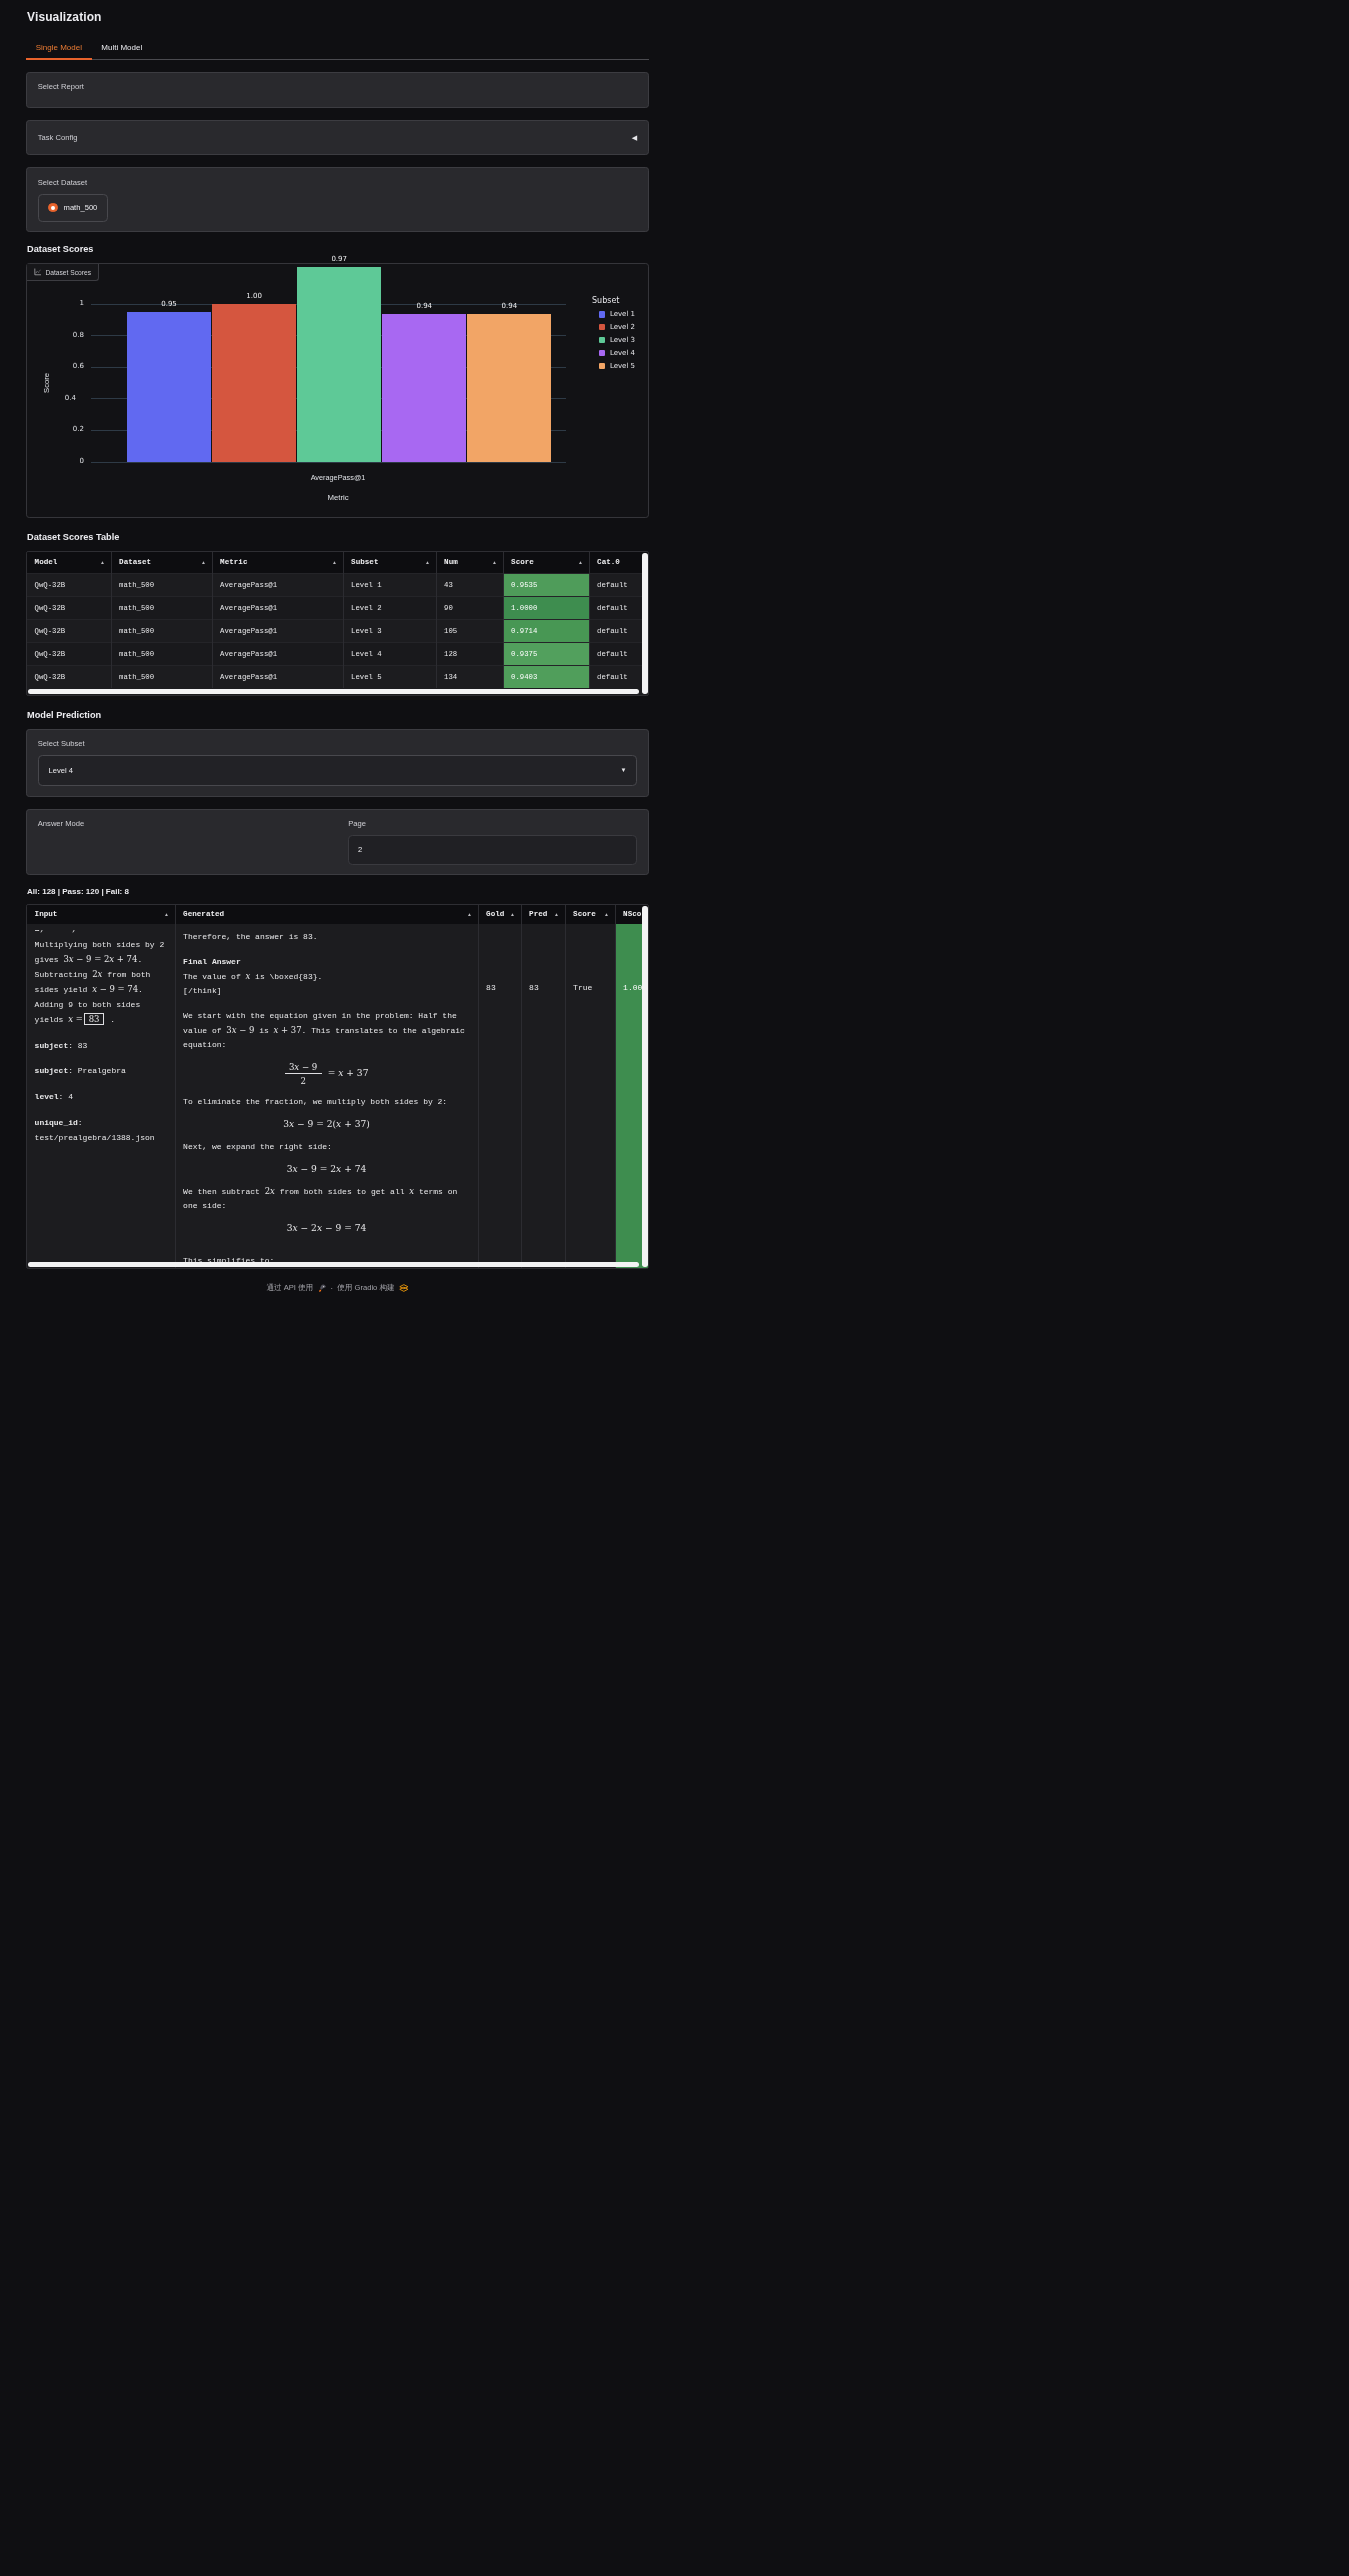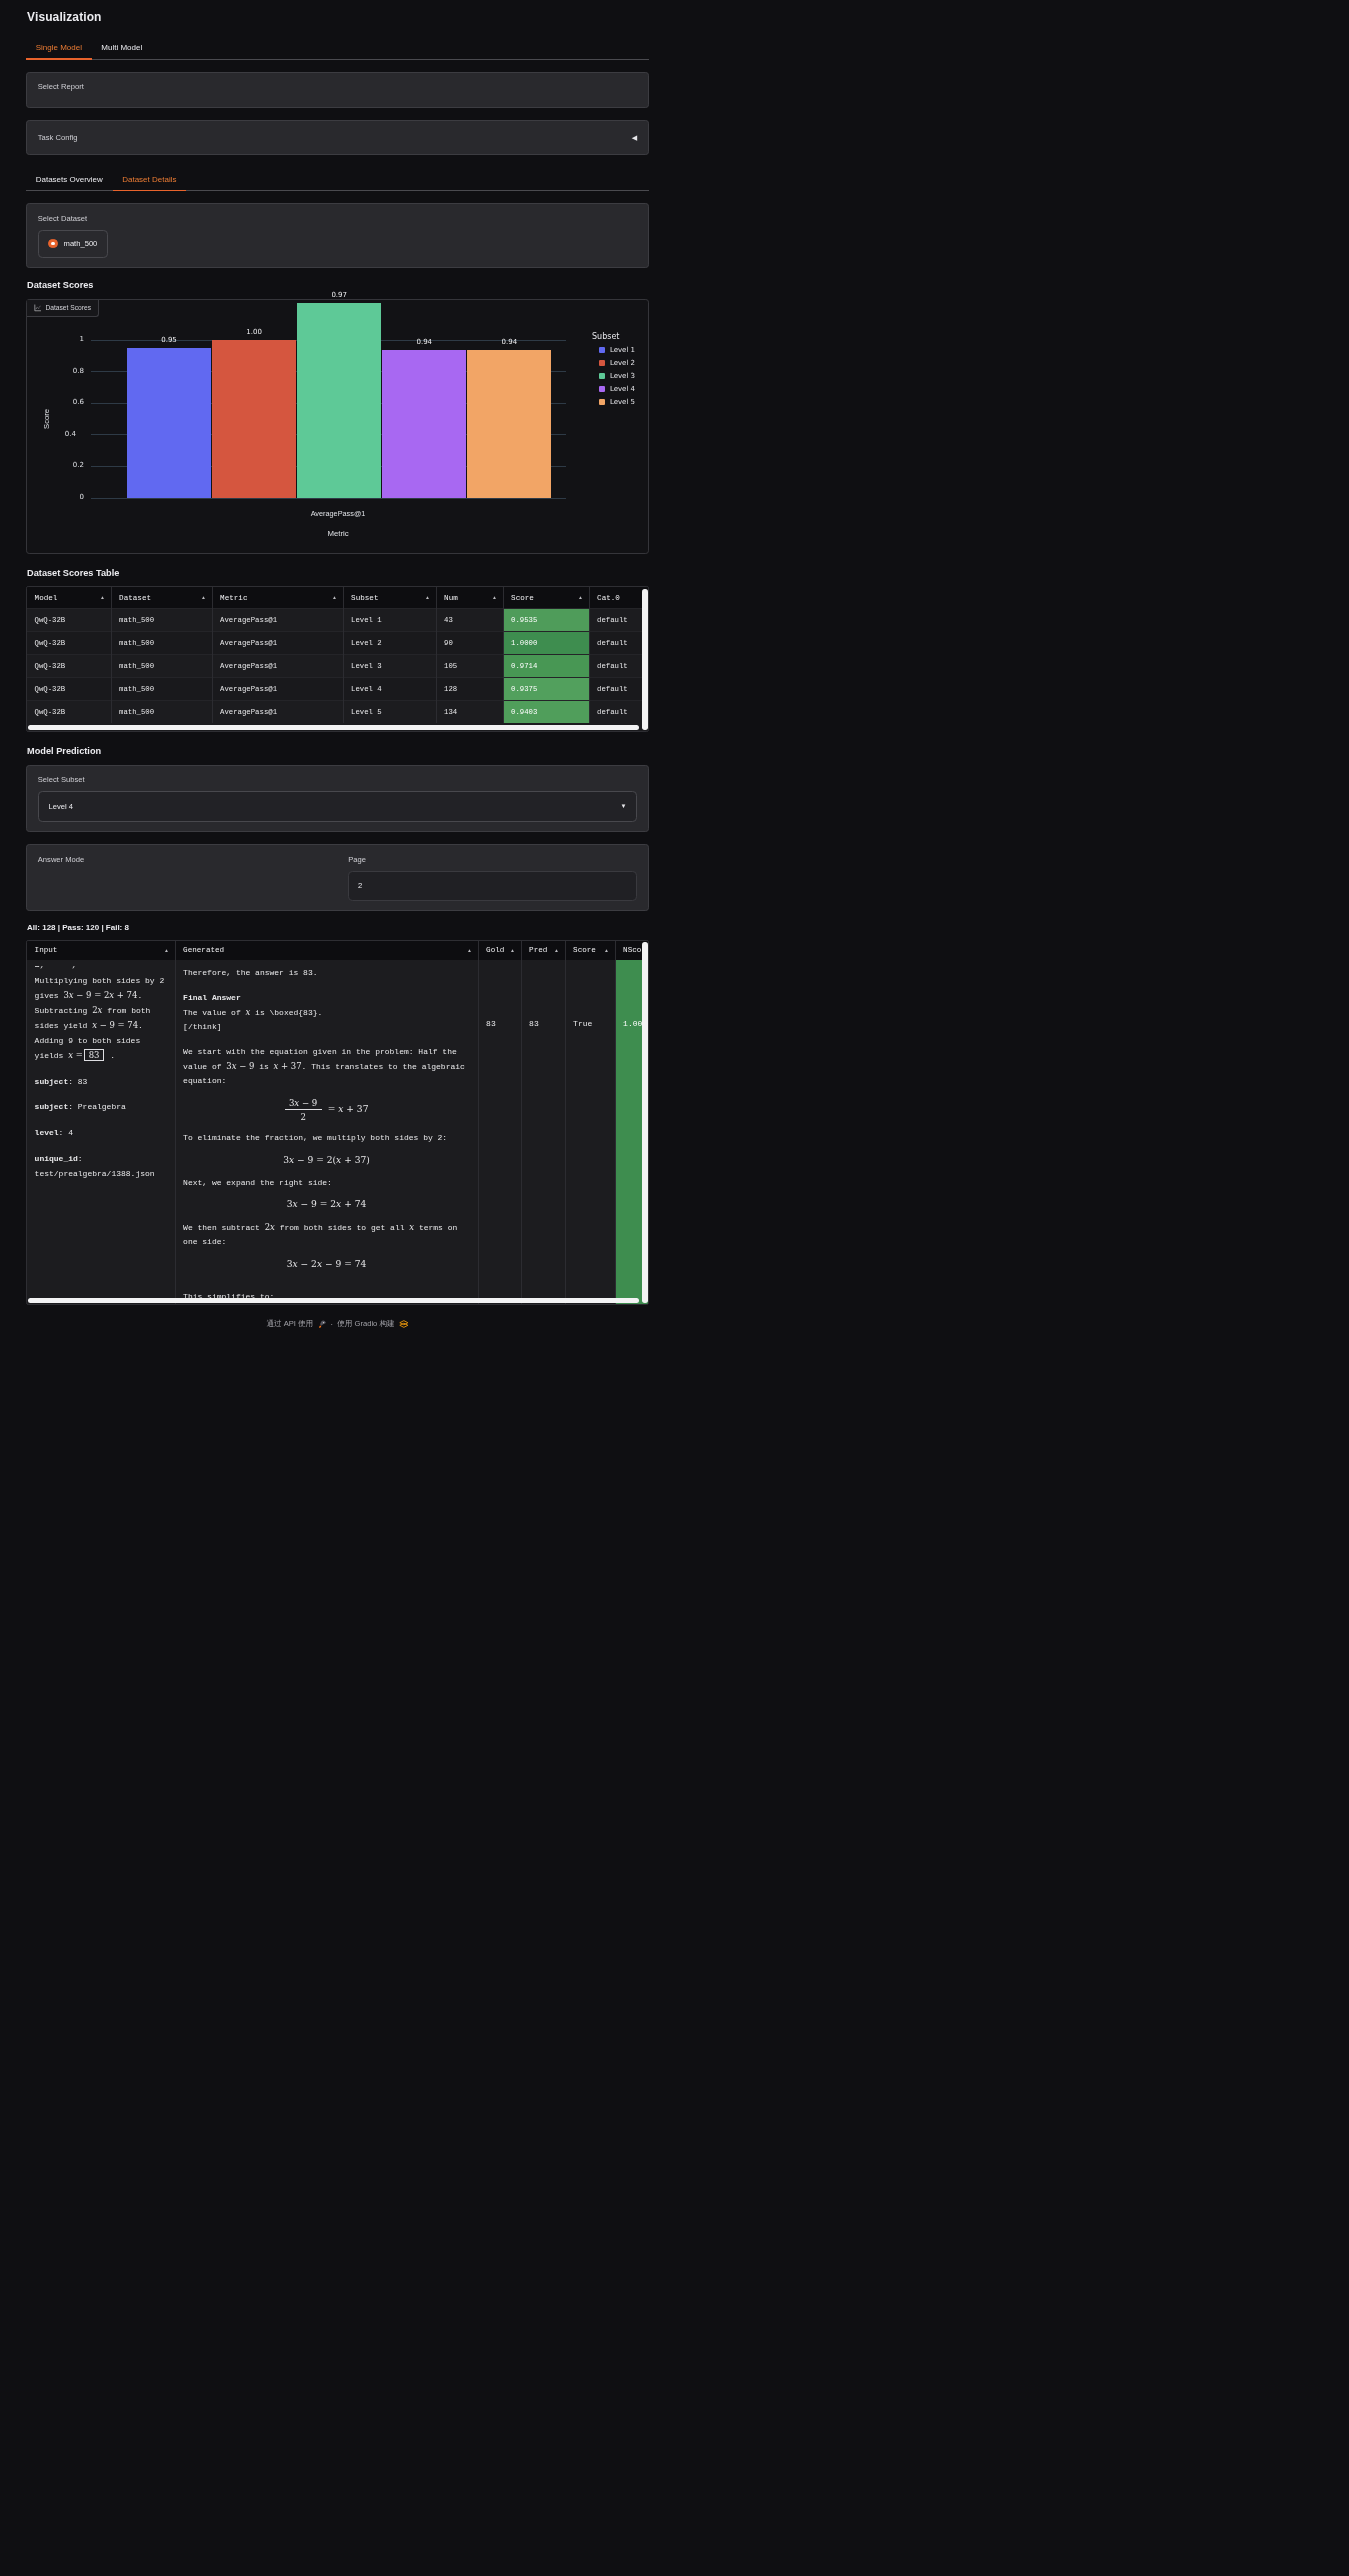--- a/index.html
+++ b/index.html
@@ -46,21 +46,21 @@
   .legend{position:absolute;font-family:"DejaVu Sans",sans-serif}
   .legend-title{font-size:8px;color:#e8e8ec;margin-bottom:5.4px}
   .legend-item{display:flex;align-items:center;gap:4.9px;margin-bottom:4.9px;cursor:pointer;padding-left:6.5px}
   .legend-swatch{width:6.5px;height:6.5px;border-radius:1.1px}
   .legend-text{font-size:7px;color:#e4e4e8}
   
   .tablebox{position:relative;border:0.5px solid #2e2e33;border-radius:2.2px;background:var(--row);margin-bottom:14px;overflow:hidden}
   table{border-collapse:collapse;table-layout:fixed;width:calc(100% - 6.5px)}
   th,td{font-family:"Liberation Mono","DejaVu Sans Mono",monospace;text-align:left;vertical-align:top;border-left:0.5px solid var(--cell-border);overflow:hidden}
   th:first-child,td:first-child{border-left:none}
-  thead th{background:var(--thead);color:#f2f2f4;font-size:7.6px;font-weight:400;padding:6.5px 6.5px 6.5px 7.6px}
+  thead th{background:var(--thead);color:#f2f2f4;font-size:7.6px;font-weight:700;padding:6.5px 6.5px 6.5px 7.6px}
   .th-in{display:flex;align-items:center;justify-content:space-between;gap:3.2px}
   .sort{font-size:4.9px;color:#b9b9be}
   .ds-table tbody td{font-size:7.3px;color:#e8e8ea;padding:7px 7.6px;background:var(--row);border-top:0.5px solid #242428}
   .ds-table tbody tr:nth-child(even) td{background:var(--row-alt)}
   .score-cell{color:#fff !important}
   .vscroll{position:absolute;top:1.1px;bottom:1.1px;right:0.5px;width:5.4px;background:#f3f3f4;border-radius:2.7px}
   .hscroll{position:absolute;left:1.1px;right:8.6px;bottom:1.1px;height:5.4px;background:#f3f3f4;border-radius:2.7px}
   .ds-spacer{height:7.6px;background:var(--row)}
   
   .pred-table td{height:330px}
@@ -103,24 +103,20 @@
 
   <div class="panel">
     <div class="field-label">Select Report</div>
   </div>
 
   <div class="panel accordion">
     <div class="field-label">Task Config</div>
     <span class="acc-arrow">◀</span>
   </div>
 
-  <div class="tabbar" style="margin-top:14px">
-    <div class="tab">Datasets Overview</div>
-    <div class="tab active">Dataset Details</div>
-  </div>
 
   <div class="panel">
     <div class="field-label">Select Dataset</div>
     <div class="chips">
       <div class="chip">
         <span class="radio checked"></span>
         <span>math_500</span>
       </div>
     </div>
   </div>

